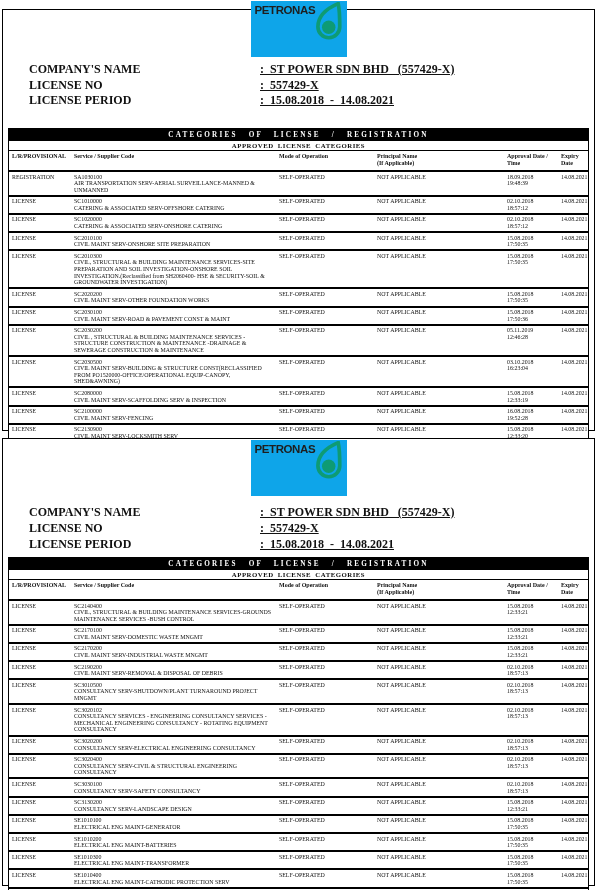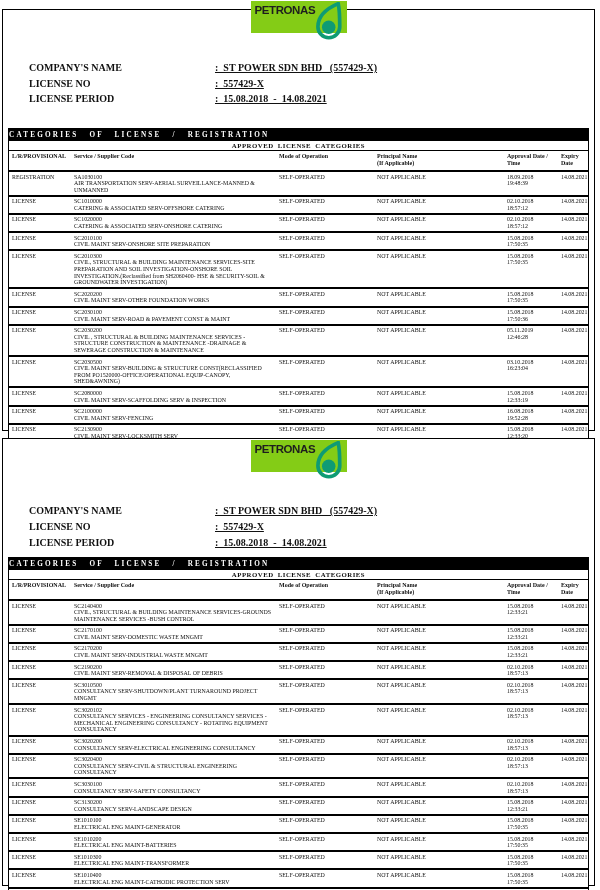--- a/index.html
+++ b/index.html
@@ -10,47 +10,47 @@
   .page{
     position:relative;width:593px;margin-left:2px;
     border:1px solid #000;background:#fff;box-sizing:border-box;
   }
   .page--first{margin-top:9px;height:422px;}
   .page--second{margin-top:7px;height:448px;}
 
   
   .logo-box{
     position:absolute;left:50%;transform:translateX(-50%);
-    width:96px;height:32px;background:#84cc16;
+    width:96px;height:56px;background:#0ea5e9;
   }
   .page--first .logo-box{top:-9px;}
   .page--second .logo-box{top:1px;}
   .logo-text{
     position:absolute;left:4px;top:3px;
     font-family:"Liberation Sans", sans-serif;font-weight:bold;
     font-size:11.5px;letter-spacing:-0.4px;color:#1e1e1e;
   }
   .logo-drop{position:absolute;right:3px;top:1px;width:29px;height:41px;}
 
   
   .info-block{position:absolute;left:26px;right:8px;}
   .page--first .info-block{top:52px;}
   .page--second .info-block{top:66px;}
-  .info-row{display:flex;height:15.5px;font-weight:bold;font-size:10px;}
+  .info-row{display:flex;height:15.5px;font-weight:bold;font-size:12px;gap:45px;}
   .page--second .info-row{height:16px;}
   .info-label{width:186px;flex:0 0 186px;}
   .info-value{white-space:pre;text-decoration:underline;}
 
   
   .table-wrap{
     position:absolute;left:5px;right:5px;top:118px;
     border:1px solid #000;background:#fff;
   }
   .section-bar{
-    background:#000;color:#fff;
+    background:#000;color:#fff;text-align:center;
     font-weight:bold;font-size:7.2px;
     letter-spacing:2.2px;word-spacing:7px;
     padding:1.5px 0 2px;
   }
   .subsection{
     text-align:center;font-weight:bold;font-size:6.8px;
     letter-spacing:0.5px;word-spacing:2px;
     border-bottom:1px solid #000;padding:1px 0 1.5px;
   }
   table{width:100%;border-collapse:collapse;table-layout:fixed;}

